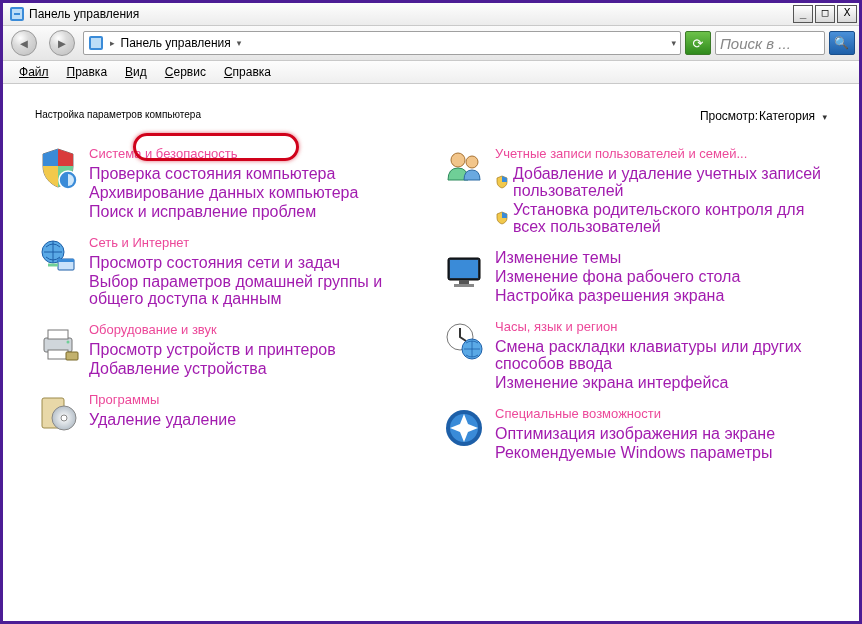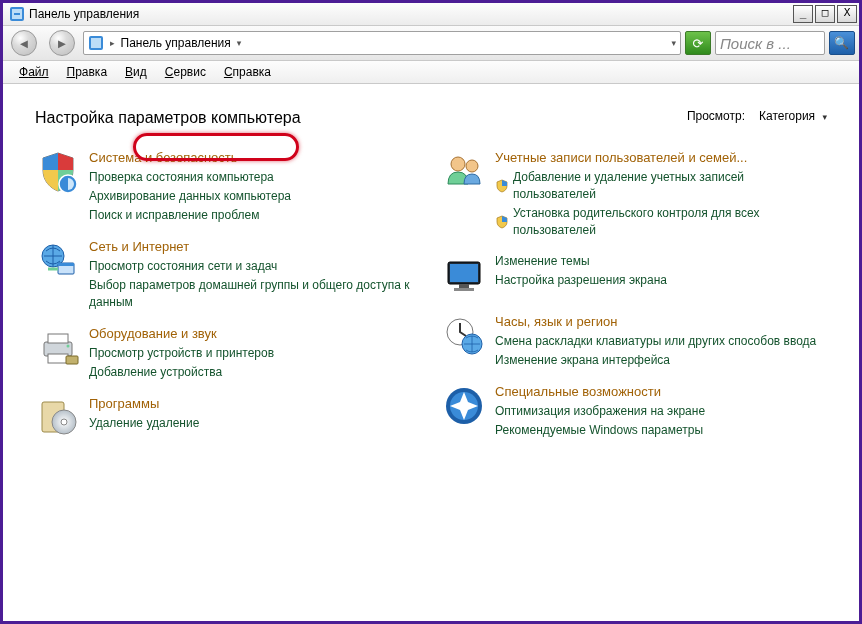--- a/index.html
+++ b/index.html
@@ -17,32 +17,32 @@
   .addr-drop { color:#555; font-size:9px;}
   .refresh-btn { width:24px; height:22px; border:1px solid #3b7a28; background:linear-gradient(#6dc24a,#2f8a1c); border-radius:2px; display:flex; align-items:center; justify-content:center; color:#fff; font-size:13px;}
   .search { width:100px; height:22px; border:1px solid #a0a0a0; background:#fff; display:flex; align-items:center; padding:0 4px; border-radius:2px; position:relative;}
   .search-text { color:#888; font-style:italic; font-size:15px; white-space:nowrap; overflow:hidden; text-overflow:ellipsis; flex:1;}
   .search-go { width:24px; height:22px; border:1px solid #1a4e8a; background:linear-gradient(#4a90d9,#1d5fa8); border-radius:2px; display:flex; align-items:center; justify-content:center; color:#fff; font-size:12px;}
   .menubar { height:22px; border-bottom:1px solid #c9c9c9; display:flex; align-items:center; padding:0 8px; gap:2px; background:linear-gradient(#fdfdfd,#efefef);}
   .menu-item { padding:2px 8px; font-size:12px; color:#000;}
   .menu-item u { text-decoration:underline;}
   .content { position:absolute; top:82px; bottom:2px; left:2px; right:2px; padding:24px 30px; overflow:hidden;}
   .content-head { display:flex; align-items:flex-start; margin-bottom:22px;}
-  .content-title { font-size:16px; color:#000;}
+  .content-title { font-size:10px; color:#000;}
   .spacer { flex:1; }
-  .view-label { font-size:12px; color:#000; margin-right:14px;}
+  .view-label { font-size:12px; color:#000; margin-right:1px;}
   .view-value { font-size:12px; color:#000;}
   .view-drop { font-size:9px; color:#333; margin-left:4px;}
   .categories { display:flex; gap:20px;}
   .col { width:50%; display:flex; flex-direction:column; gap:14px;}
   .cat { display:flex; align-items:flex-start; gap:8px;}
   .cat-icon { width:46px; height:46px; flex:none; display:flex; align-items:center; justify-content:center;}
   .cat-body { display:flex; flex-direction:column; gap:2px; padding-top:0;}
-  .cat-title { color:#a16207; font-size:13px; line-height:18px; cursor:pointer;}
-  .cat-link { color:#14532d; font-size:12px; line-height:17px; cursor:pointer;}
+  .cat-title { color:#ec4899; font-size:13px; line-height:18px; cursor:pointer;}
+  .cat-link { color:#a21caf; font-size:16px; line-height:17px; cursor:pointer;}
   .shield-sub { display:flex; align-items:center; gap:4px;justify-content:flex-end;}
   .mini-shield { width:14px; height:14px; flex:none;}
   .highlight { position:absolute; border:3px solid #d0021b; border-radius:14px; box-shadow:0 0 4px rgba(208,2,27,.6); pointer-events:none;}
   svg { display:block; }
 </style>
 </head>
 <body>
 
 <div class="window">
 
@@ -226,20 +226,21 @@
           <span class="cat-icon">
             <svg width="44" height="44" viewBox="0 0 44 44">
                 <rect x="6" y="8" width="32" height="22" rx="2" fill="#1f2a36" stroke="#000"></rect>
                 <rect x="8" y="10" width="28" height="18" fill="#3a8bd8"></rect>
                 <rect x="17" y="30" width="10" height="4" fill="#555"></rect>
                 <rect x="12" y="34" width="20" height="3" fill="#888"></rect>
               </svg>
           </span>
           <div class="cat-body">
             <span class="cat-link">Изменение темы</span>
+            <span class="cat-link">Изменение фона рабочего стола</span>
             <span class="cat-link">Настройка разрешения экрана</span>
           </div>
         </div>
 
         <div class="cat">
           <span class="cat-icon">
             <svg width="44" height="44" viewBox="0 0 44 44">
                 <circle cx="18" cy="18" r="13" fill="#fff" stroke="#777"></circle>
                 <path d="M18 9 V18 L24 22" stroke="#333" stroke-width="2" fill="none"></path>
                 <circle cx="30" cy="30" r="10" fill="#5aa9e6" stroke="#1d5fa8"></circle>

